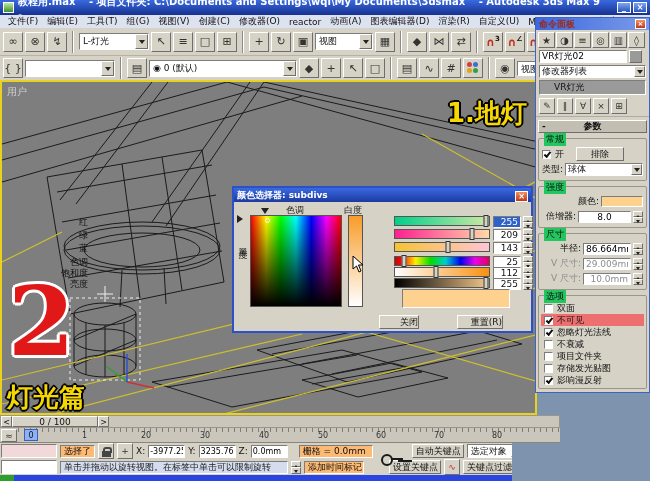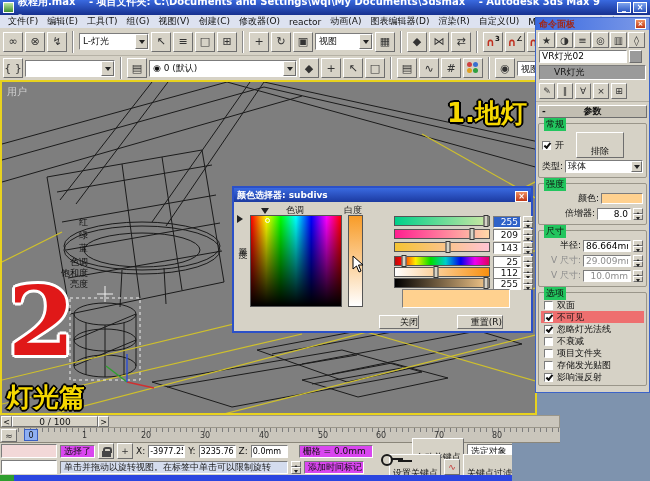--- a/index.html
+++ b/index.html
@@ -100,23 +100,23 @@
   #ts-handle{width:86px;background:#d6d2c6;border:1px solid;border-color:#fff #6e6e6e #6e6e6e #fff;font-size:9px;text-align:center;line-height:11px}
   #trackbar{position:absolute;left:0;top:428px;width:560px;height:15px;background:#cac6bc;border-bottom:1px solid #8a867a;z-index:2}
   #tb-btn{position:absolute;left:1px;top:1px;width:16px;height:13px}
   #ruler{position:absolute;left:18px;top:0;right:0;bottom:0;background-image:repeating-linear-gradient(90deg,#7d7d7d 0 1px,transparent 1px 6px);background-size:100% 4px;background-repeat:no-repeat}
   #frame0{position:absolute;left:6px;top:1px;width:14px;height:12px;background:#8fb0f2;border:1px solid #3a5ec0;font-size:8px;text-align:center;line-height:11px}
   .tick{position:absolute;top:3px;font-size:8px;color:#333}
   #status1{position:absolute;left:0;top:443px;width:650px;height:16px;background:#d6d2c6;display:flex;align-items:center;gap:3px;z-index:2}
   #status2{position:absolute;left:0;top:459px;width:650px;height:16px;background:#d6d2c6;display:flex;align-items:center;gap:3px;z-index:2}
   #macro{width:56px;height:14px;background:#f2d8d8;border:1px solid;border-color:#7c7c7c #fff #fff #7c7c7c;margin-left:1px}
   #listener{width:56px;height:14px;background:#fff;border:1px solid;border-color:#7c7c7c #fff #fff #7c7c7c;margin-left:1px}
-  .sbox{height:13px;font-size:9px;border:1px solid;border-color:#7c7c7c #fff #fff #7c7c7c;background:#d946ef;padding:0 3px;line-height:11px;white-space:nowrap;overflow:hidden}
+  .sbox{height:13px;font-size:9px;border:1px solid;border-color:#7c7c7c #fff #fff #7c7c7c;background:#fdba74;padding:0 3px;line-height:11px;white-space:nowrap;overflow:hidden}
   .sfield{width:37px;height:13px;font-size:8px;border:1px solid;border-color:#7c7c7c #fff #fff #7c7c7c;background:#fff;padding:0 1px}
-  .sbtn{height:14px;background:#d6d2c6;border:1px solid;border-color:#fff #6e6e6e #6e6e6e #fff;font-size:9px;padding:12px 3px;line-height:12px;white-space:nowrap}
+  .sbtn{height:14px;background:#d6d2c6;border:1px solid;border-color:#fff #6e6e6e #6e6e6e #fff;font-size:9px;padding:0 3px;line-height:12px;white-space:nowrap}
   #prompt{width:228px;background:#d4dcee;color:#222}
   .lockicon{width:9px;height:6px;background:#454545;position:relative;margin-top:5px}
   .lockicon::before{content:"";position:absolute;top:-4px;left:1px;width:5px;height:4px;border:2px solid #454545;border-bottom:none;border-radius:3px 3px 0 0}
   .keyicon{position:absolute;left:381px;top:446px;width:22px;height:26px;z-index:3}
   .keyicon::before{content:"";position:absolute;left:0;top:8px;width:8px;height:8px;border:2px solid #1a1a1a;border-radius:50%}
   .keyicon::after{content:"";position:absolute;left:11px;top:12px;width:11px;height:2px;background:#1a1a1a;box-shadow:6px 2px 0 -0px #1a1a1a,9px 2px 0 0 #1a1a1a}
   #strip{position:absolute;left:0;top:475px;width:512px;height:6px;background:#2b46e0;z-index:2}
   #strip-green{position:absolute;left:0;top:475px;width:14px;height:6px;background:#2f9e2f;z-index:3}
   .filler{position:absolute;background:#7e93ae;z-index:7}
   #fillA{left:537px;top:393px;width:113px;height:22px}
@@ -470,20 +470,28 @@
           <span>▥</span>
         </div>
       <div class="tbtn">
           <span>◊</span>
         </div>
     </div>
     <div class="fl-row">
       <input id="obj-name" value="VR灯光02" style="">
       <span id="obj-color"></span>
     </div>
+    <div class="fl-row">
+      <div class="mini-combo">
+        <span>修改器列表</span>
+        <span class="arr">
+            <span class="tri"></span>
+          </span>
+      </div>
+    </div>
     <div id="stacklist">
       <div id="stackrow">VR灯光</div>
     </div>
     <div id="stacktools">
       <div class="tbtn sm">
           <span>✎</span>
         </div>
       <div class="tbtn sm">
           <span>‖</span>
         </div>
@@ -523,21 +531,21 @@
     </div>
 
     <div class="group">
       <span class="legend">强度</span>
       <div class="prow" style="justify-content:flex-end">
         <span>颜色:</span>
         <span style="width:42px;height:11px;background:#ffd18f;border:1px solid;border-color:#7c7c7c #fff #fff #7c7c7c"></span>
       </div>
       <div class="prow" style="justify-content:flex-end">
         <span>倍增器:</span>
-        <input class="pfield" style="width: 34px; text-align: right;" value="8.0">
+        <input class="pfield" style="width: 53px; text-align: center;" value="8.0">
         <span class="spin" style="height:12px">
             <span class="up"></span>
             <span class="dn"></span>
           </span>
       </div>
     </div>
 
     <div class="group">
       <span class="legend">尺寸</span>
       <div class="prow" style="justify-content:flex-end">

